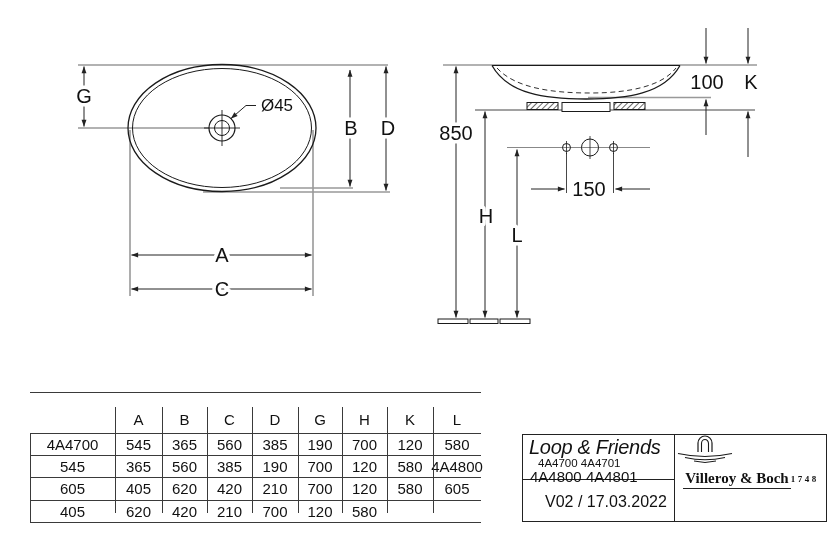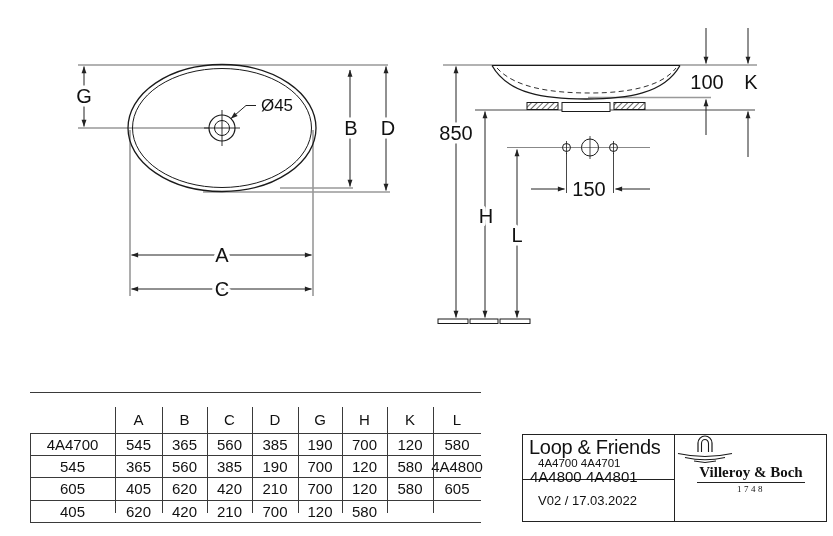--- a/index.html
+++ b/index.html
@@ -19,29 +19,29 @@
   .hcell{display:flex;align-items:flex-end;justify-content:center;font-size:15px;padding-bottom:5px;box-sizing:border-box;}
   .hline{position:absolute;height:1px;background:#3a3a3a;left:0;width:451px;}
   .vline{position:absolute;width:1px;background:#3a3a3a;top:15px;height:106px;}
 
   
   .title-block{position:absolute;left:522px;top:434px;width:305px;height:88px;
                border:1.5px solid #222;box-sizing:border-box;background:#fff;}
   .tb-vdiv{position:absolute;left:151px;top:0;bottom:0;width:1px;background:#222;}
   .tb-hdiv{position:absolute;left:0;top:44px;width:151px;height:1px;background:#222;}
   .tb-left{position:absolute;left:0;top:0;width:151px;height:100%;}
-  .tb-series{position:absolute;left:6px;top:1px;font-size:20px;letter-spacing:-0.3px;white-space:nowrap;}
+  .tb-series{position:absolute;left:6px;top:1px;font-size:20px;letter-spacing:-0.3px;white-space:nowrap;font-style:italic;}
   .tb-models1{position:absolute;left:15px;top:22px;font-size:11.5px;}
   .tb-models2{position:absolute;left:7px;top:33px;font-size:15px;}
-  .tb-rev{position:absolute;left:15px;top:58px;font-size:13px;}
+  .tb-rev{position:absolute;left:22px;top:58px;font-size:16px;}
   .tb-right{position:absolute;left:152px;top:0;width:152px;height:100%;
-            display:flex;flex-direction:column;align-items:center;justify-content:center;}
+            display:flex;flex-direction:row;align-items:center;justify-content:center;}
   .brand{font-family:"Liberation Serif",serif;font-weight:bold;font-size:15px;
          border-bottom:1.3px solid #222;padding:0 2px 1px 2px;margin-top:2px;white-space:nowrap;}
-  .brand-year{font-family:"Liberation Serif",serif;font-weight:normal;font-size:9px;
+  .brand-year{font-family:"Liberation Serif",serif;font-weight:bold;font-size:9px;
               letter-spacing:2.5px;margin-top:1px;}
 </style>
 </head>
 <body>
 
 <div id="canvas">
 
   <svg width="833" height="390" viewBox="0 0 833 390">
     <defs>
       <marker id="arw" viewBox="0 0 10 10" refX="9.5" refY="5" markerWidth="10" markerHeight="7" orient="auto-start-reverse">

